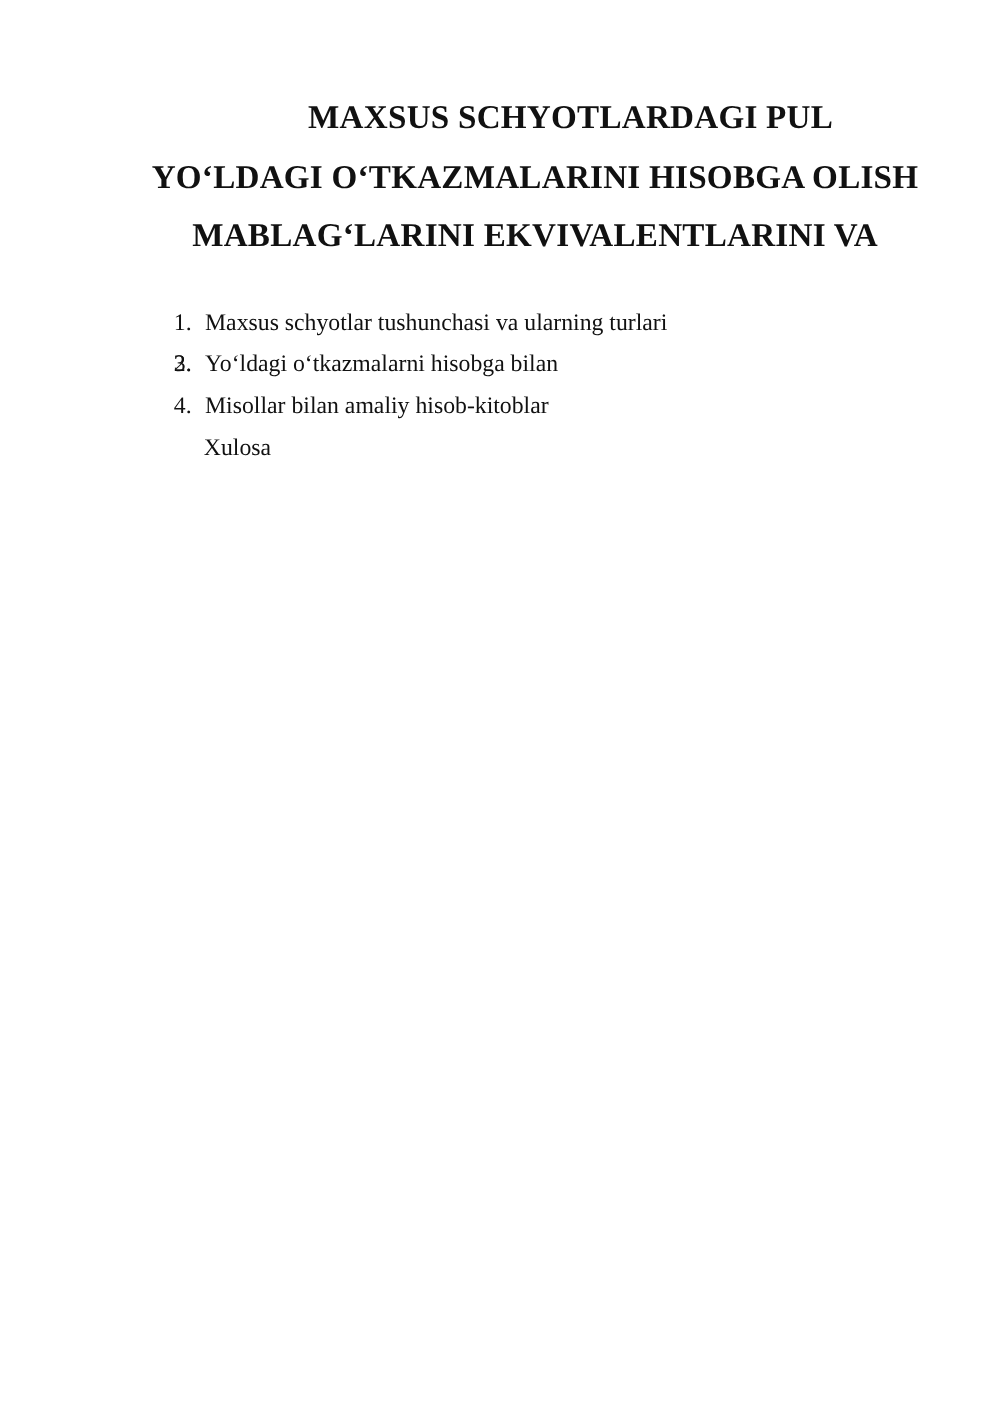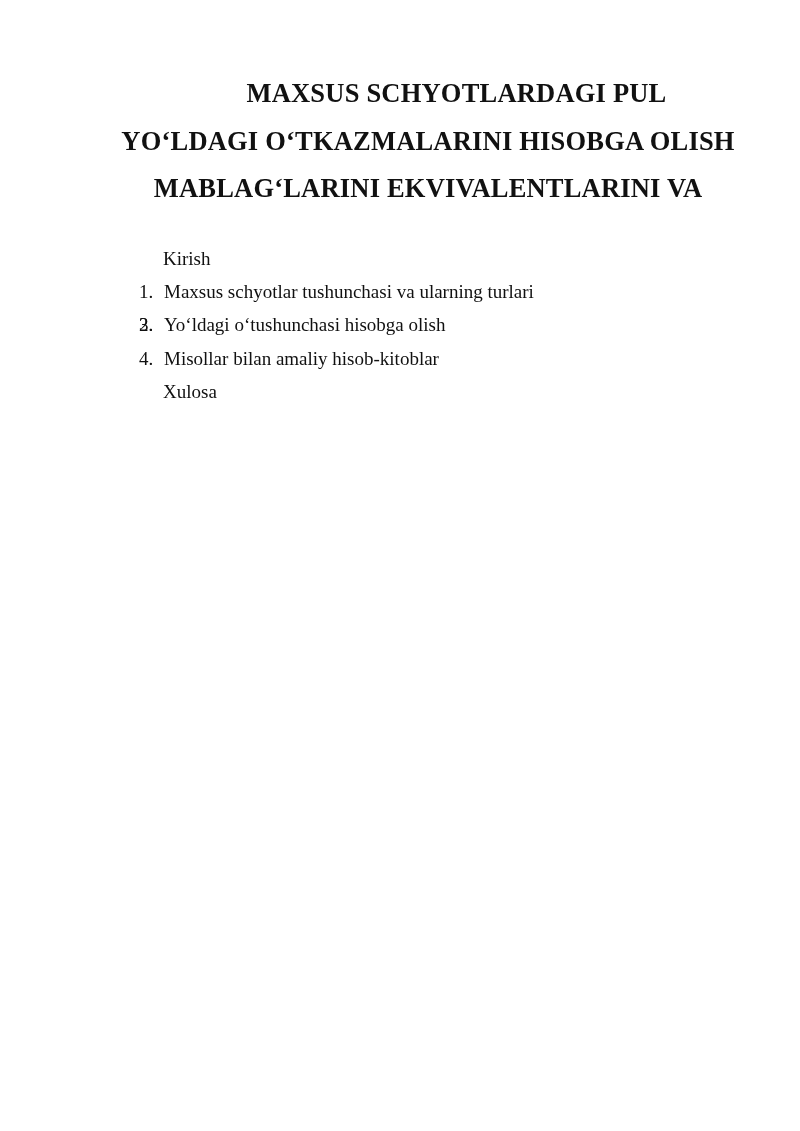--- a/index.html
+++ b/index.html
@@ -65,33 +65,32 @@
 
   <h1 class="doc-title">
     <span class="t-line t-line-first">MAXSUS SCHYOTLARDAGI PUL</span>
     <span class="t-line">YO‘LDAGI O‘TKAZMALARINI HISOBGA OLISH</span>
     <span class="t-line">MABLAG‘LARINI EKVIVALENTLARINI VA</span>
   </h1>
 
   <div class="doc-body">
 
 
-    <p class="para">Kirish</p>
 
     <ol class="plan-list">
       <li>
         <span class="num">1.</span>
         <span class="txt">Maxsus schyotlar tushunchasi va ularning turlari</span>
       </li>
       <li>
         <span class="num">2.</span>
       </li>
       <li>
         <span class="num">3.</span>
-        <span class="txt">Yo‘ldagi o‘tushunchasi hisobga olish</span>
+        <span class="txt">Yo‘ldagi o‘tkazmalarni hisobga bilan</span>
       </li>
       <li>
         <span class="num">4.</span>
         <span class="txt">Misollar bilan amaliy hisob-kitoblar</span>
       </li>
     </ol>
 
     <p class="para">Xulosa</p>
 
 

